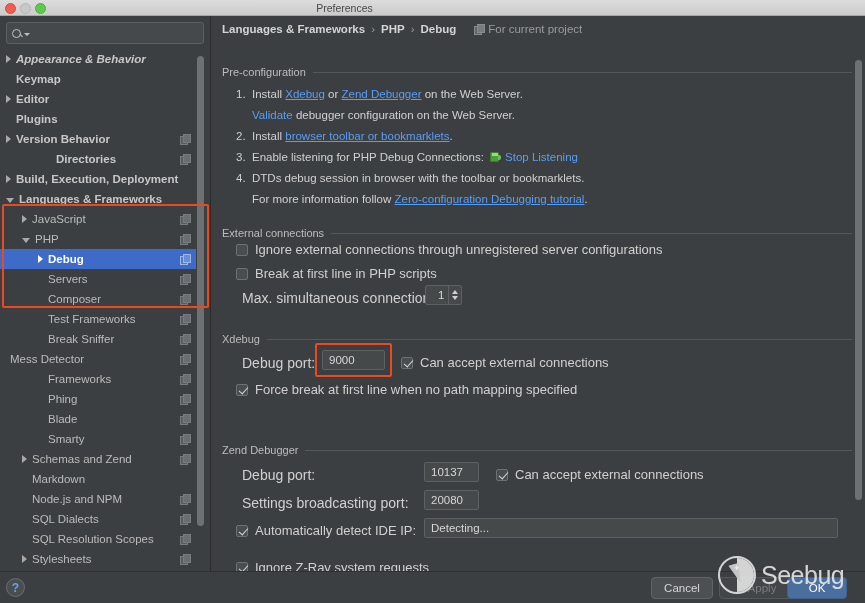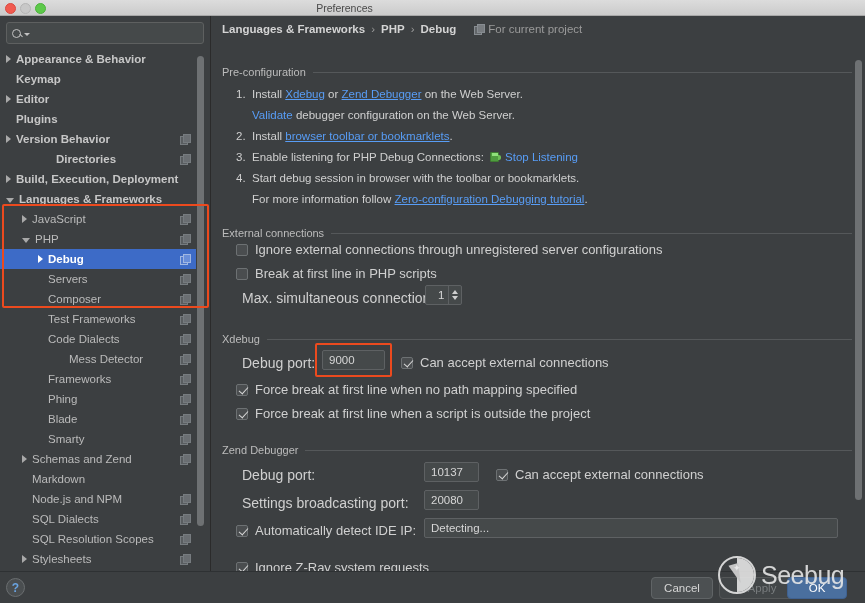--- a/index.html
+++ b/index.html
@@ -317,21 +317,21 @@
       <div class="search-field">
         <span class="search-glyph">
           <span class="mag"></span>
             <span class="caret-dn"></span>
         </span>
         <input class="search-input" type="text" value="" placeholder="" style="">
       </div>
     </div>
 
     <div class="tree" id="tree">
-        <div class="tree-row bold" style="padding-left: 6px;">
+        <div class="tree-row bold" style="padding-left: 6px; font-style: italic;">
           <span class="tw"></span>
           <span class="lbl">Appearance &amp; Behavior</span>
         </div>
         <div class="tree-row bold" style="padding-left: 6px;">
           <span class="tw hidden"></span>
           <span class="lbl">Keymap</span>
         </div>
         <div class="tree-row bold" style="padding-left: 6px;">
           <span class="tw"></span>
           <span class="lbl">Editor</span>
@@ -383,24 +383,24 @@
           <span class="lbl">Composer</span>
           <span class="copy-ic"></span>
         </div>
         <div class="tree-row" style="padding-left: 38px;">
           <span class="tw hidden"></span>
           <span class="lbl">Test Frameworks</span>
           <span class="copy-ic"></span>
         </div>
         <div class="tree-row" style="padding-left: 38px;">
           <span class="tw hidden"></span>
-          <span class="lbl">Code Dialects</span>
-          <span class="copy-ic"></span>
-        </div>
-        <div class="tree-row" style="padding-left: 38px; gap: 21px;">
+          <span class="lbl">Break Sniffer</span>
+          <span class="copy-ic"></span>
+        </div>
+        <div class="tree-row" style="">
           <span class="tw hidden"></span>
           <span class="lbl">Mess Detector</span>
           <span class="copy-ic"></span>
         </div>
         <div class="tree-row" style="padding-left: 38px;">
           <span class="tw hidden"></span>
           <span class="lbl">Frameworks</span>
           <span class="copy-ic"></span>
         </div>
         <div class="tree-row" style="padding-left: 38px;">
@@ -500,21 +500,21 @@
     <div class="step" style="left:24px; top:135px;">
       <span class="num">3.</span>
       <span><span>Enable listening for PHP Debug Connections:</span>
       <span class="listen-ic">
         <span class="pbody"></span><span class="pscreen"></span><span class="phandle"></span>
       </span><a class="lnk nounderline" href="#">Stop Listening</a></span>
     </div>
 
     <div class="step" style="left:24px; top:156px;">
       <span class="num">4.</span>
-      <span>Start debug session in browser with the toolbar or bookmarklets.</span>
+      <span>DTDs debug session in browser with the toolbar or bookmarklets.</span>
     </div>
 
     <div class="step" style="left:40px; top:177px;">
       <span><span>For more information follow</span>
       <a class="lnk" href="#">Zero-configuration Debugging tutorial</a><span>.</span></span>
     </div>
 
     <div class="group" style="top:188px;margin-top:23px;">
       <div class="group-title">
         <span>External connections</span>
@@ -555,24 +555,20 @@
     <div class="cb-row" style="left:189px; top:339px;">
       <span class="cb checked"></span>
       <span>Can accept external connections</span>
     </div>
 
     <div class="cb-row" style="left:24px; top:366px;">
       <span class="cb checked"></span>
       <span>Force break at first line when no path mapping specified</span>
     </div>
 
-    <div class="cb-row" style="left:24px; top:390px;">
-      <span class="cb checked"></span>
-      <span>Force break at first line when a script is outside the project</span>
-    </div>
 
     <div class="group" style="top:428px;">
       <div class="group-title">
         <span>Zend Debugger</span>
         <span class="rule"></span>
       </div>
     </div>
 
     <div class="txt" style="position:absolute; left:30px; top:451px;">Debug port:</div>
     <input class="tf" style="position: absolute; left: 212px; top: 446px; width: 55px;" value="10137">

